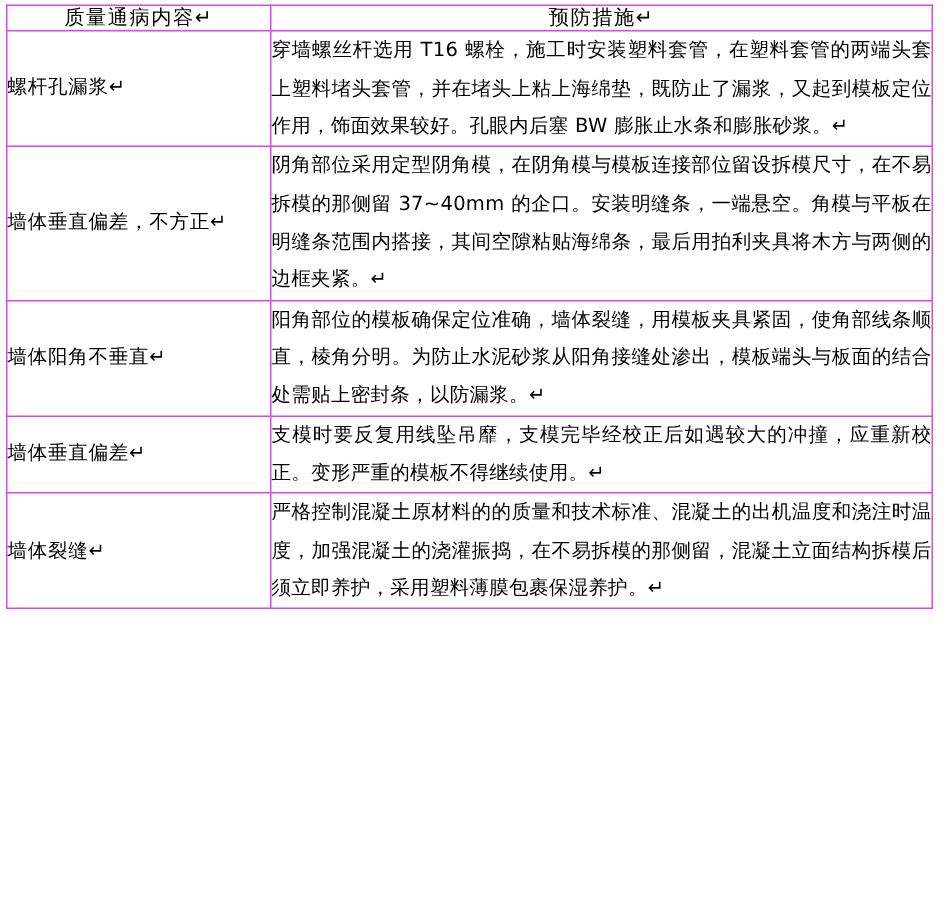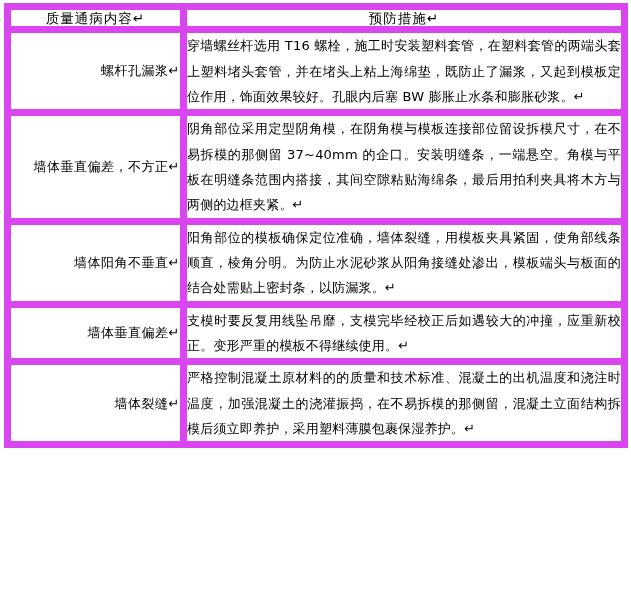--- a/index.html
+++ b/index.html
@@ -26,34 +26,34 @@
     table-layout: fixed;
     width: 617px;
     margin: 3px 0 0 4px;
     background: #ffffff;
   }
   table.doc-table col.col-issue { width: 176px; }
   table.doc-table col.col-measure { width: 441px; }
 
   table.doc-table th,
   table.doc-table td {
-    border: 7px solid #d946ef;
+    border: 1px solid #d946ef;
     vertical-align: middle;
     padding: 0;
   }
   .hdr-cell {
     text-align: center;
     font-size: 13.5px;
     font-weight: normal;
     letter-spacing: 1px;
     padding: 7px 4px 8px 4px;
     line-height: 1.2;
   }
   .issue-cell {
-    text-align: right;
+    text-align: left;
     font-size: 13px;
     letter-spacing: 0.5px;
     padding: 4px 6px;
     line-height: 1.5;
   }
   .issue-cell .underline-part {
   }
   .measure-cell {
     text-align: justify;
     text-align-last: left;

